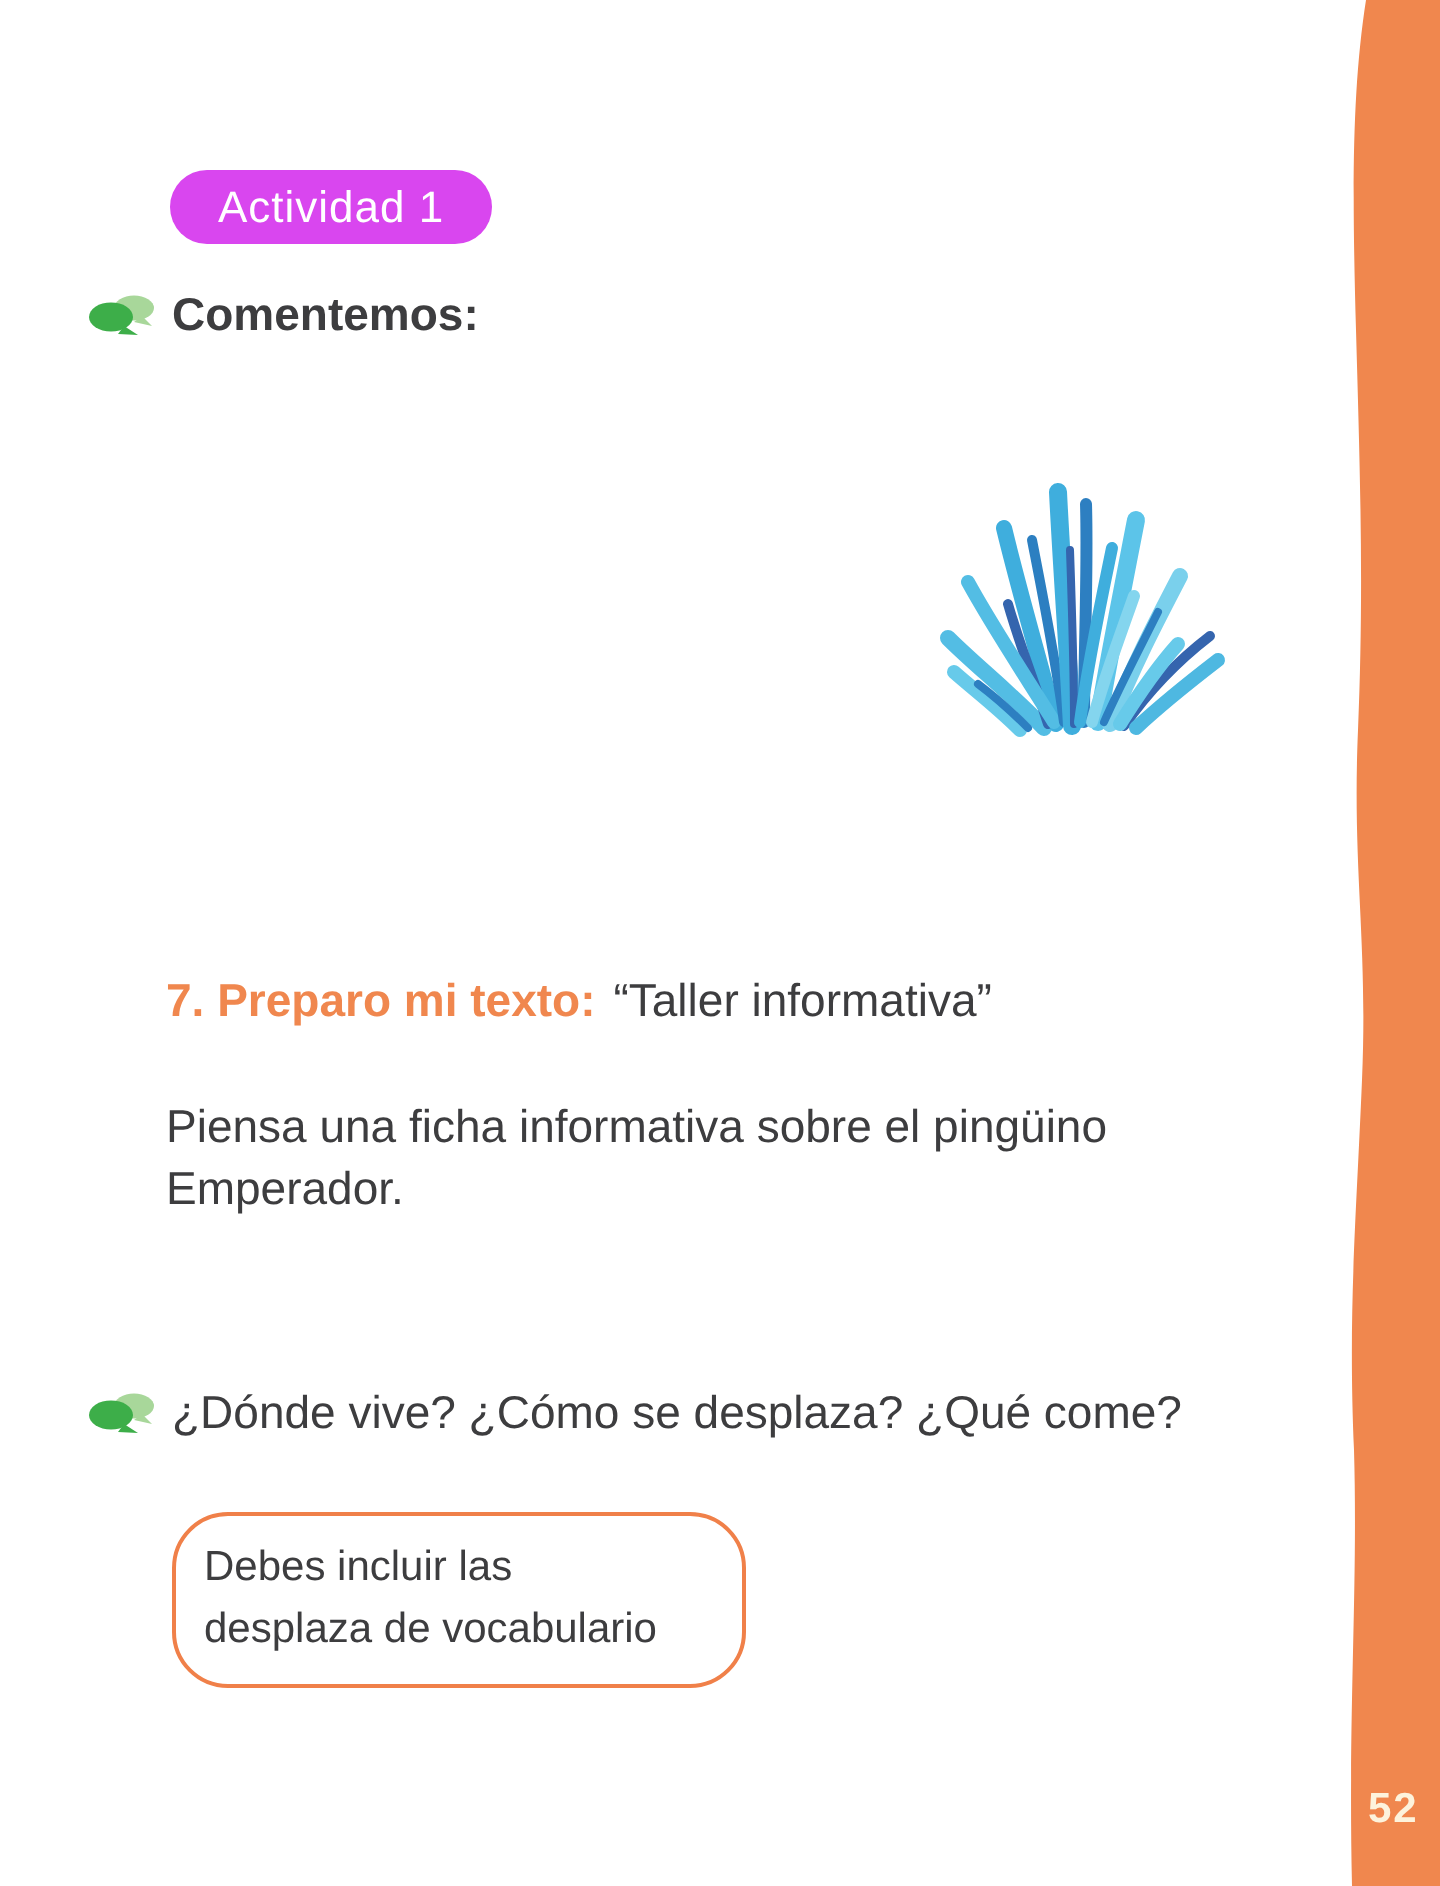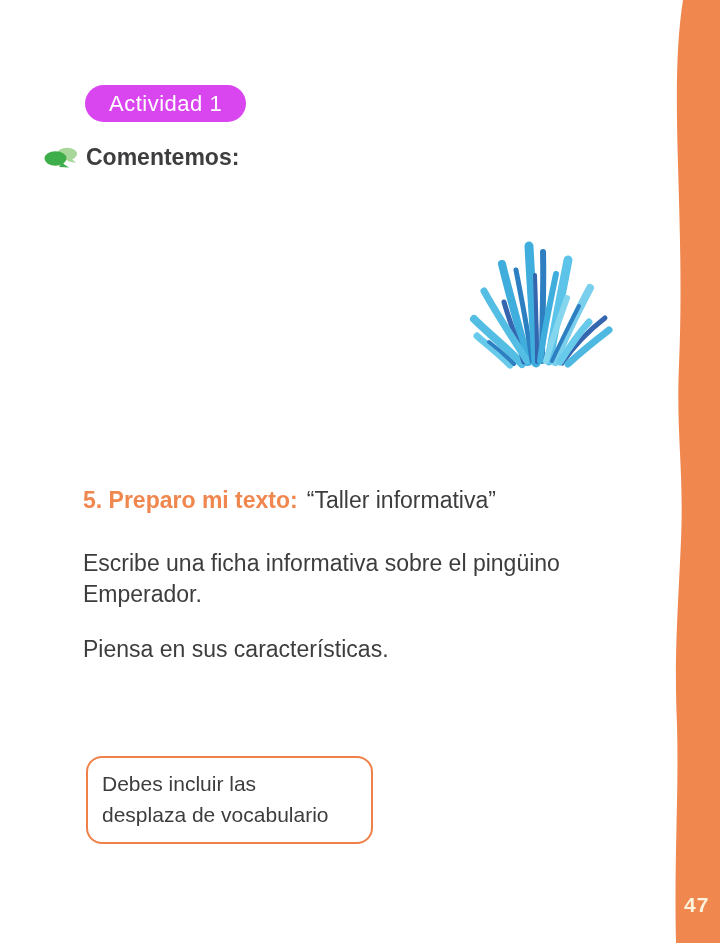--- a/index.html
+++ b/index.html
@@ -47,34 +47,34 @@
   .p-step { left:83px; top:485px; }
   .p-step .step-label { color:#f0874e; font-weight:bold; margin-right:9px; }
   .p-escribe { left:83px; top:548px; width:548px; }
   .p-piensa { left:83px; top:634px; }
   .orange-word { color:#f0874e; font-weight:bold; }
   
   .anemone { position:absolute; left:452px; top:231px; width:172px; height:138px; }
   
   .note-box {
     position:absolute; left:86px; top:756px; width:287px;
-    border:2px solid #f08049; border-radius:16px;
+    border:2px solid #f08049; border-radius:28px;
     padding:10px 16px 12px 14px; font-size:21px; line-height:31px;
   }
 </style>
 </head>
 <body>
 
 <div class="page">
 
   <svg class="side-band" width="54" height="943" viewBox="0 0 54 943" aria-hidden="true">
     <path fill="#f0874e" d="M54,0 L17,0 C10,45 10,95 12,165 C14,235 16,295 13,365
       C10,435 18,470 15,540 C12,612 8,655 11,725 C13,795 8,855 10,943 L54,943 Z"></path>
   </svg>
-  <div class="page-number">47</div>
+  <div class="page-number">52</div>
 
 
   <div class="act1">
     <span class="pill">Actividad 1</span>
   </div>
 
   <div class="icon-row row-comentemos">
     <svg class="bubble-icon" width="34" height="23" viewBox="0 0 34 23" aria-hidden="true">
       <ellipse cx="23" cy="8" rx="10" ry="6.2" fill="#a8d79a"></ellipse>
       <path d="M27,12 l5,5 -9,-2 z" fill="#a8d79a"></path>
@@ -102,25 +102,33 @@
     <path d="M103,131 C114,103 126,80 138,57" stroke="#6fcdeb" stroke-width="8"></path>
     <path d="M100,130 C108,112 118,93 127,75" stroke="#1c75bc" stroke-width="4"></path>
     <path d="M110,132 C124,112 140,97 153,87" stroke="#2458a8" stroke-width="5"></path>
     <path d="M108,131 C118,115 128,101 137,91" stroke="#5bc6e9" stroke-width="7"></path>
     <path d="M116,133 C130,120 144,109 157,99" stroke="#3fb3df" stroke-width="7"></path>
   </svg>
 
 
 
   <div class="para p-step">
-    <span class="step-label">5. Preparo mi texto:</span><span>“Taller informativa”</span>
+    <span class="step-label">7. Preparo mi texto:</span><span>“Taller informativa”</span>
   </div>
 
-  <div class="para p-escribe">Escribe una ficha informativa sobre el pingüino Emperador.</div>
-  <div class="para p-piensa">Piensa en sus características.</div>
+  <div class="para p-escribe">Piensa una ficha informativa sobre el pingüino Emperador.</div>
 
+  <div class="icon-row row-donde">
+    <svg class="bubble-icon" width="34" height="23" viewBox="0 0 34 23" aria-hidden="true">
+      <ellipse cx="23" cy="8" rx="10" ry="6.2" fill="#a8d79a"></ellipse>
+      <path d="M27,12 l5,5 -9,-2 z" fill="#a8d79a"></path>
+      <ellipse cx="11.5" cy="12.5" rx="11" ry="7.3" fill="#3dae49"></ellipse>
+      <path d="M18,17 l7,4.5 -10,-0.5 z" fill="#3dae49"></path>
+    </svg>
+    <div class="text">¿Dónde vive? ¿Cómo se desplaza? ¿Qué come?</div>
+  </div>
 
   <div class="note-box">
     <div>Debes incluir las</div>
     <div>desplaza de vocabulario</div>
   </div>
 
 </div>
 
 </body></html>

